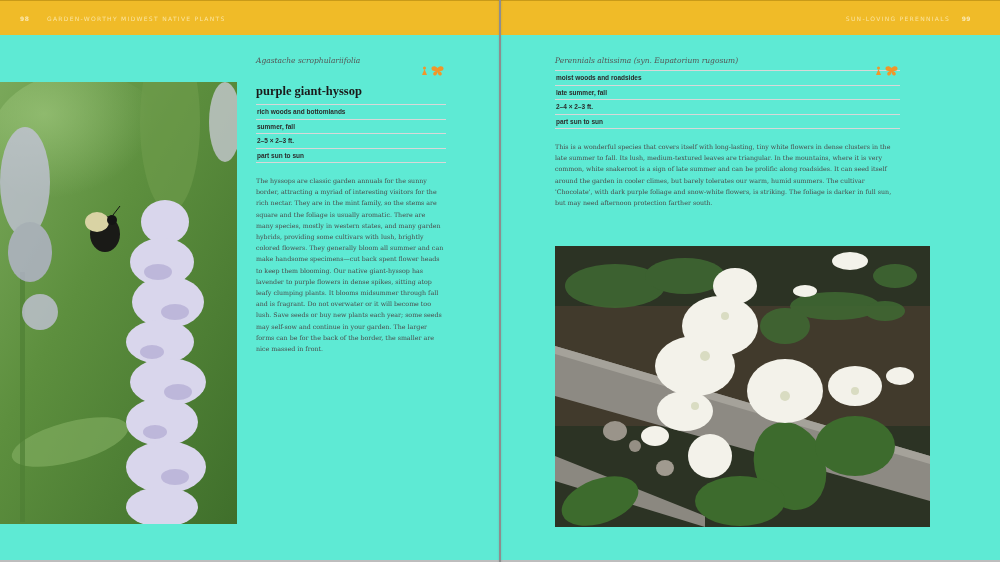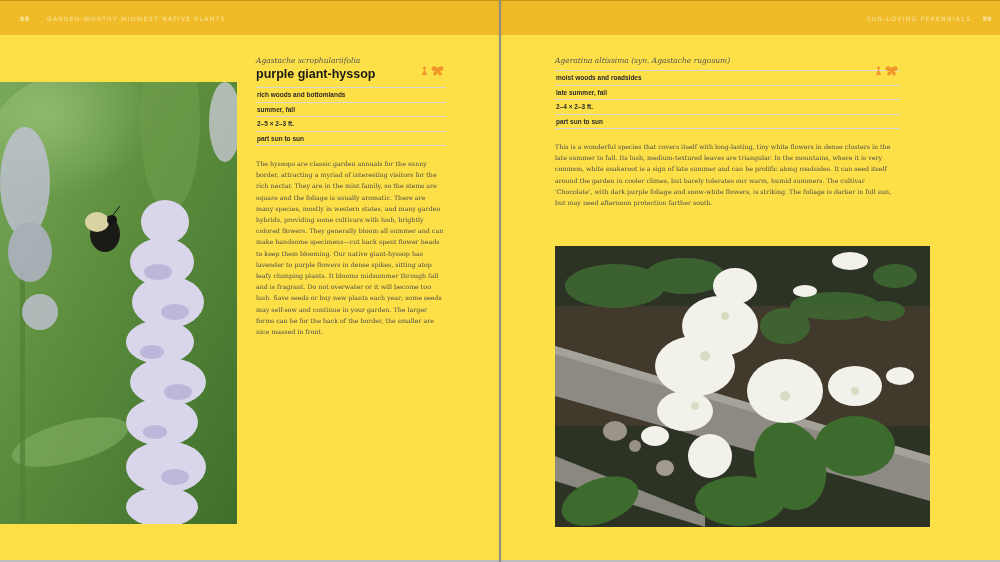--- a/index.html
+++ b/index.html
@@ -1,21 +1,21 @@
 <!DOCTYPE html>
 <html><head>
 <meta charset="utf-8">
 <style>
   html, body { margin: 0; padding: 0; }
   body {
     width: 1000px; height: 562px; position: relative; overflow: hidden;
     background: #ffffff;
     font-family: "DejaVu Sans", sans-serif;
   }
-  .page { position: absolute; top: 0; height: 562px; background: #fde047; padding-left: 21px; }
+  .page { position: absolute; top: 0; height: 562px; background: #5eead4; }
   .page.left { left: 0; width: 500px; }
   .page.right { left: 500px; width: 500px; }
   .header {
     position: absolute; top: 0; left: 0; right: 0; height: 35px;
     background: #f0bb28;
     border-top: 1px solid #c99a18;
     box-sizing: border-box;
   }
   .header .pnum {
     position: absolute; top: 14px; font-size: 6px; font-weight: bold;
@@ -36,22 +36,22 @@
   }
   .bottom-edge {
     position: absolute; left: 0; right: 0; bottom: 0; height: 2px; background: #bdbdbd;
   }
   .entry { position: absolute; }
   .latin {
     font-family: "DejaVu Serif", serif; font-style: italic;
     font-size: 7.5px; color: #555; margin: 0; line-height: 10px;
   }
   .common {
-    font-family: Liberation Sans, sans-serif; font-weight: bold;
-    font-size: 12.5px; color: #1a1a1a; margin: 0 0 0 0; line-height: 17px;
+    font-family: Liberation Serif, serif; font-weight: bold;
+    font-size: 12.5px; color: #1a1a1a; margin: 17px 0 0 0; line-height: 17px;
   }
   .icons { position: absolute; right: 2px; top: 10px; display: flex; gap: 3px; align-items: center; }
   .facts { margin-top: 4px; border-top: 1px solid #d8d8d8; }
   .fact {
     font-family: "Liberation Sans", sans-serif; font-weight: bold;
     font-size: 6.5px; color: #2b2b2b;
     height: 13.5px; line-height: 13.5px; border-bottom: 1px solid #d8d8d8;
     padding-left: 1px;
   }
   .body-text {
@@ -148,21 +148,21 @@
   </div>
 </div>
 
 <div class="page right">
   <div class="header">
     <span class="running" style="right:50px;">Sun-Loving Perennials</span>
     <span class="pnum" style="right:29px;">99</span>
   </div>
 
   <div class="entry" style="left:55px; top:56px; width:345px;">
-    <p class="latin">Ageratina altissima (syn. Agastache rugosum)</p>
+    <p class="latin">Perennials altissima (syn. Eupatorium rugosum)</p>
     <div class="icons">
       <svg width="7" height="10" viewBox="0 0 7 10">
           <circle cx="3.5" cy="2" r="1.5" fill="#f0962a"></circle>
           <path d="M1 9 L3.5 3 L6 9 Z" fill="#f0962a"></path>
         </svg>
       <svg width="13" height="10" viewBox="0 0 13 10">
           <path d="M6.5 2 C4 -1 0 0 0.5 3 C1 5 3 5 5 5 C2 6 1 9 4 9.5 C5.5 9.5 6 8 6.5 6 C7 8 7.5 9.5 9 9.5 C12 9 11 6 8 5 C10 5 12 5 12.5 3 C13 0 9 -1 6.5 2 Z" fill="#f0962a"></path>
         </svg>
     </div>
     <div class="facts">

